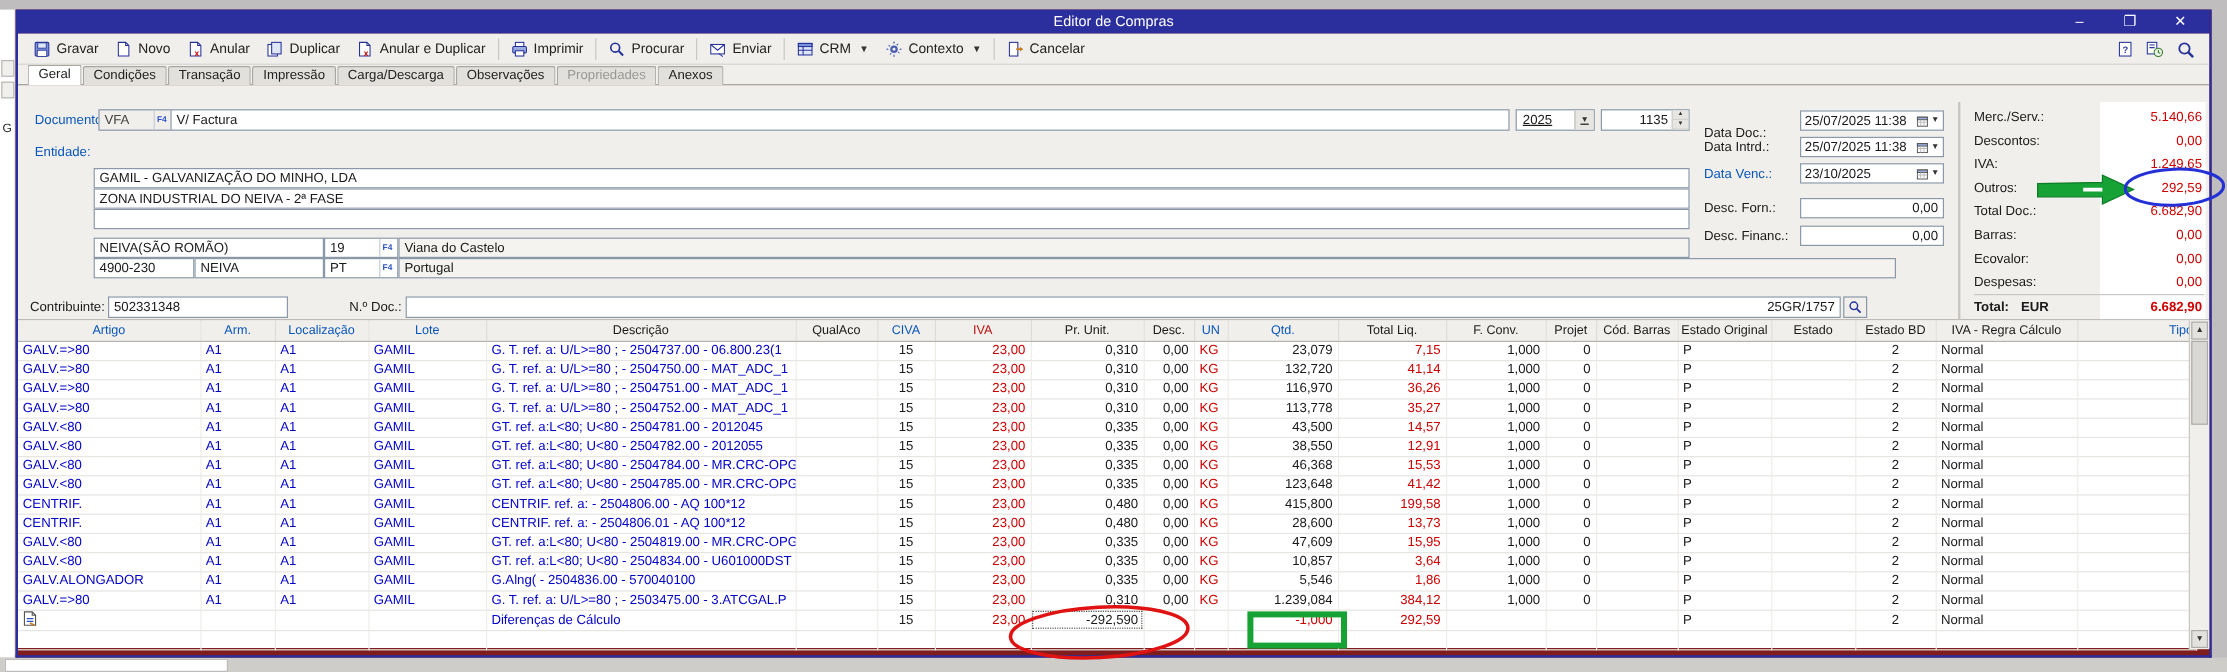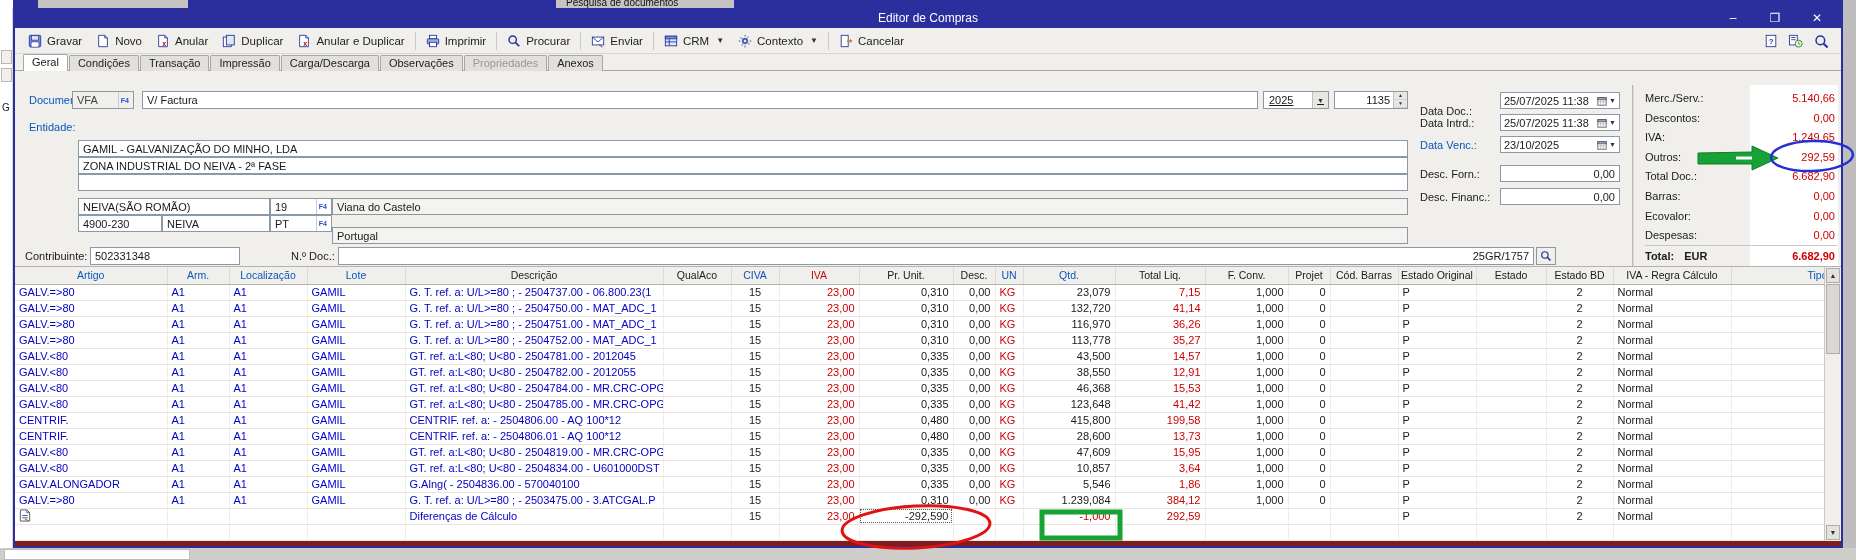--- a/index.html
+++ b/index.html
@@ -92,26 +92,20 @@
     font-size:7px;display:flex;align-items:center;justify-content:center;color:#333;}
   .vscroll .thumb{position:absolute;left:1px;top:17px;width:14px;height:70px;background:#dad8d4;border:1px solid #aeaca8;}
 
   .overlay{position:absolute;left:0;top:0;width:1856px;height:560px;pointer-events:none;}
 </style>
 </head>
 <body>
 
 <div class="screen">
 
-  <div class="bg-top">
-    <div class="w"></div>
-    <div class="g1"></div>
-    <div class="g2"></div>
-    <div class="t">Pesquisa de documentos</div>
-  </div>
   <div class="bg-right"></div>
   <div class="bg-left">
     <div class="btn"></div>
     <div class="btn2"></div>
     <div class="g">G</div>
   </div>
   <div class="bg-bottom">
     <div class="wb"></div>
   </div>
 
@@ -279,21 +273,21 @@
         <div class="tab disabled">Propriedades</div>
         <div class="tab">Anexos</div>
       </div>
 
     <div class="form">
 
       <div class="flabel" style="left:14px;top:23px;">Documento:</div>
       <div class="flabel" style="left:14px;top:50px;">Entidade:</div>
       <div class="flabel k" style="left:10px;top:179px;">Contribuinte:</div>
 
-      <div class="fld gray" style="left:57px;top:20px;width:62px;align-items:center;">
+      <div class="fld gray" style="left:67px;top:20px;width:62px;align-items:center;">
         <span>VFA</span>
         <span class="f4">F4</span>
       </div>
       <div class="fld" style="left:127px;top:20px;width:1116px;">
         <span>V/ Factura</span>
       </div>
       <div class="combo" style="left:1248px;top:20px;width:66px;">
         <span>2025</span>
         <span class="arr">▼</span>
       </div>
@@ -329,21 +323,21 @@
       <div class="fld" style="left:63px;top:144px;width:84px;height:17px;">
         <span>4900-230</span>
       </div>
       <div class="fld" style="left:147px;top:144px;width:108px;height:17px;">
         <span>NEIVA</span>
       </div>
       <div class="fld" style="left:255px;top:144px;width:62px;height:17px;">
         <span>PT</span>
         <span class="f4">F4</span>
       </div>
-      <div class="fld" style="left:317px;top:156px;width:1076px;height:17px;background:#f4f3f0;">
+      <div class="fld" style="left:317px;top:144px;width:1248px;height:17px;background:#f4f3f0;">
         <span>Portugal</span>
       </div>
 
       <div class="fld" style="left:75px;top:176px;width:150px;">
         <span>502331348</span>
       </div>
       <div class="flabel k" style="left:276px;top:179px;">N.º Doc.:</div>
       <div class="fld" style="left:323px;top:176px;width:1196px;justify-content:flex-end;">
         <span>25GR/1757</span>
       </div>

